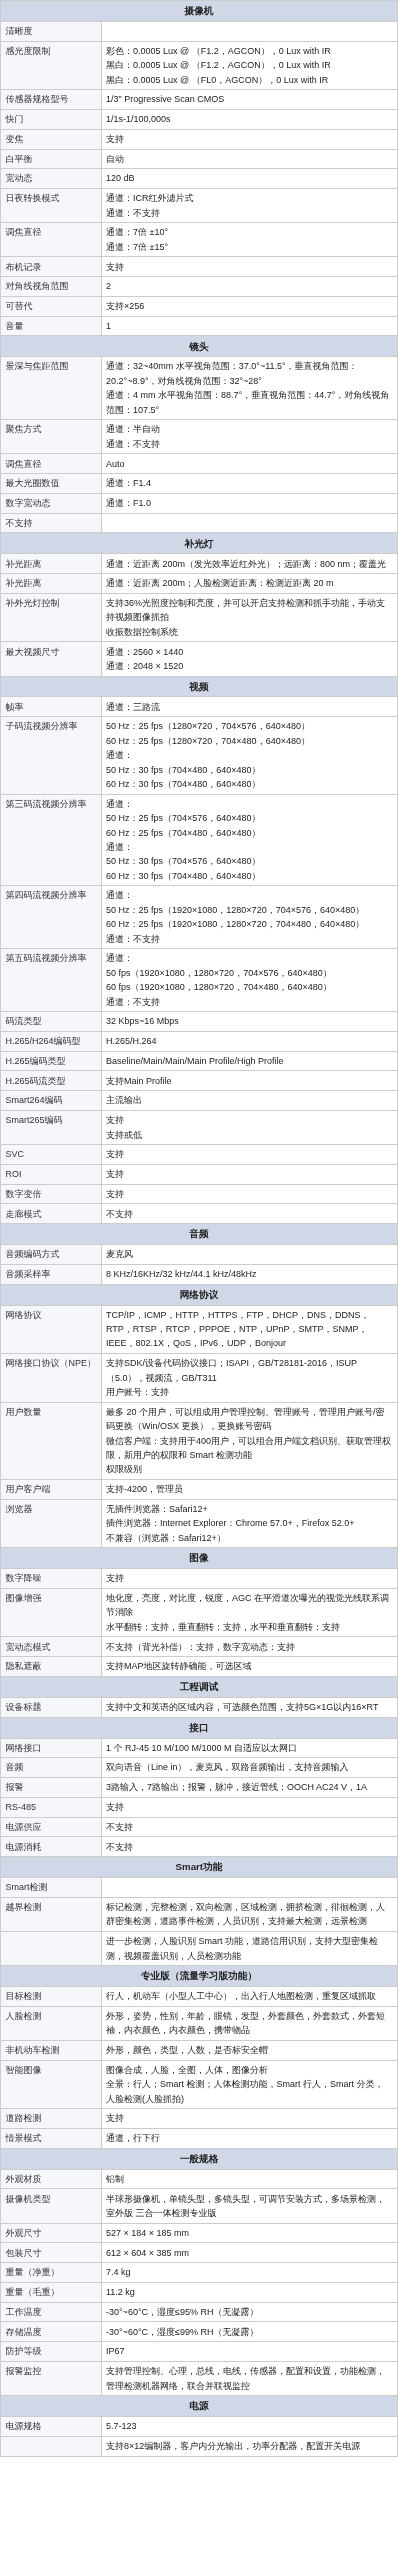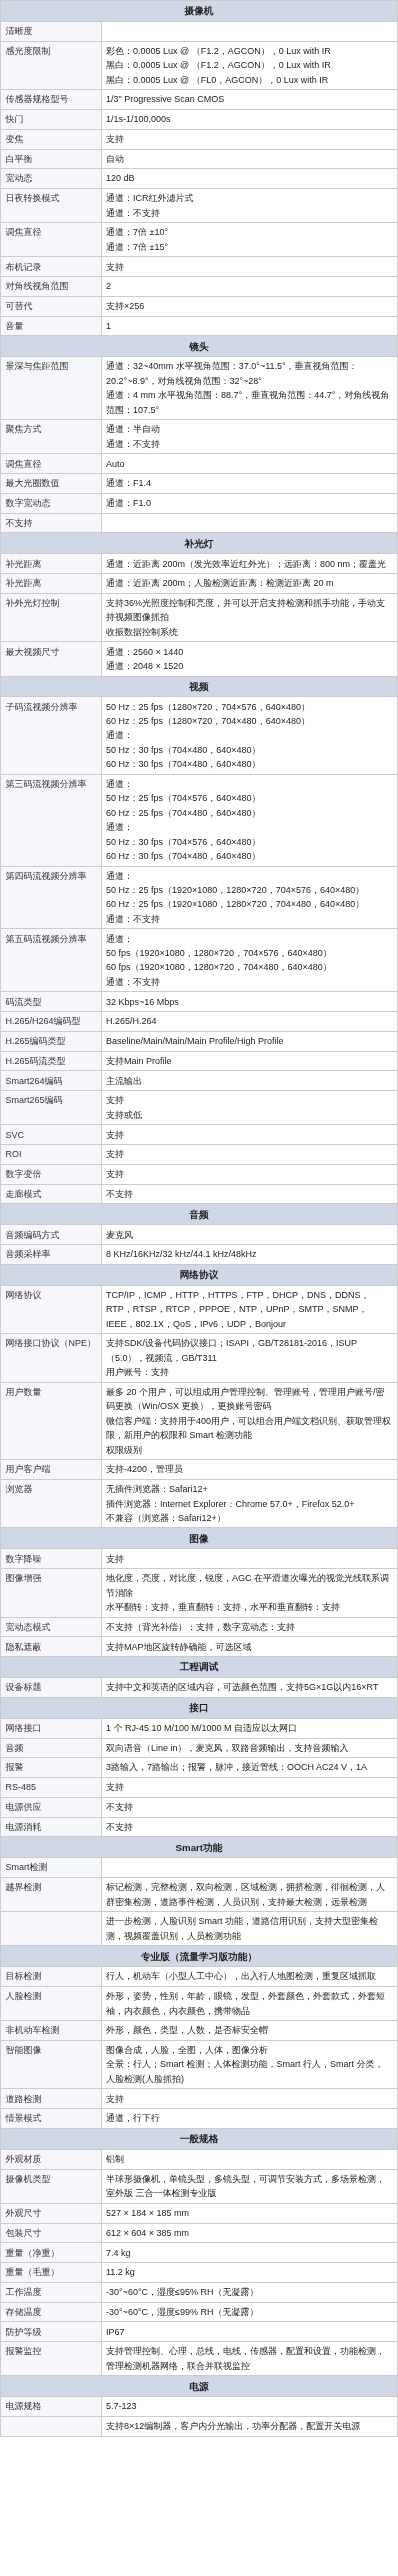--- a/index.html
+++ b/index.html
@@ -141,20 +141,24 @@
         <td class="value-col">支持36%光照度控制和亮度，并可以开启支持检测和抓手功能，手动支持视频图像抓拍<br>收振数据控制系统</td>
       </tr>
       <tr>
         <td class="label-col">最大视频尺寸</td>
         <td class="value-col">通道：2560 × 1440<br>通道：2048 × 1520</td>
       </tr>
       <tr>
         <td colspan="2" class="section-header">视频</td>
       </tr>
       <tr>
+        <td class="label-col">帧率</td>
+        <td class="value-col">通道：三路流</td>
+      </tr>
+      <tr>
         <td class="label-col">子码流视频分辨率</td>
         <td class="value-col">50 Hz：25 fps（1280×720，704×576，640×480）<br>60 Hz：25 fps（1280×720，704×480，640×480）<br>通道：<br>50 Hz：30 fps（704×480，640×480）<br>60 Hz：30 fps（704×480，640×480）</td>
       </tr>
       <tr>
         <td class="label-col">第三码流视频分辨率</td>
         <td class="value-col">通道：<br>50 Hz：25 fps（704×576，640×480）<br>60 Hz：25 fps（704×480，640×480）<br>通道：<br>50 Hz：30 fps（704×576，640×480）<br>60 Hz：30 fps（704×480，640×480）</td>
       </tr>
       <tr>
         <td class="label-col">第四码流视频分辨率</td>
         <td class="value-col">通道：<br>50 Hz：25 fps（1920×1080，1280×720，704×576，640×480）<br>60 Hz：25 fps（1920×1080，1280×720，704×480，640×480）<br>通道：不支持</td>

